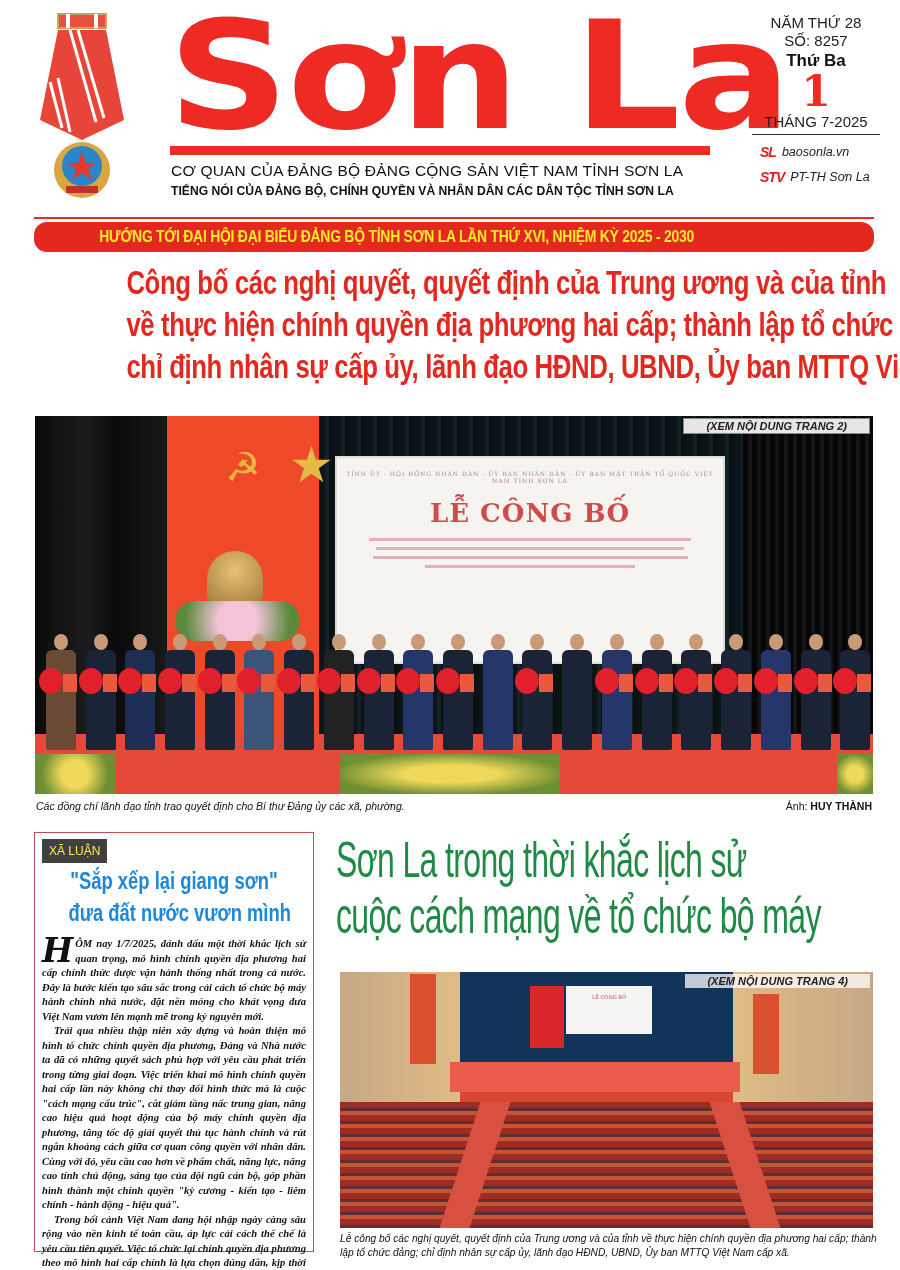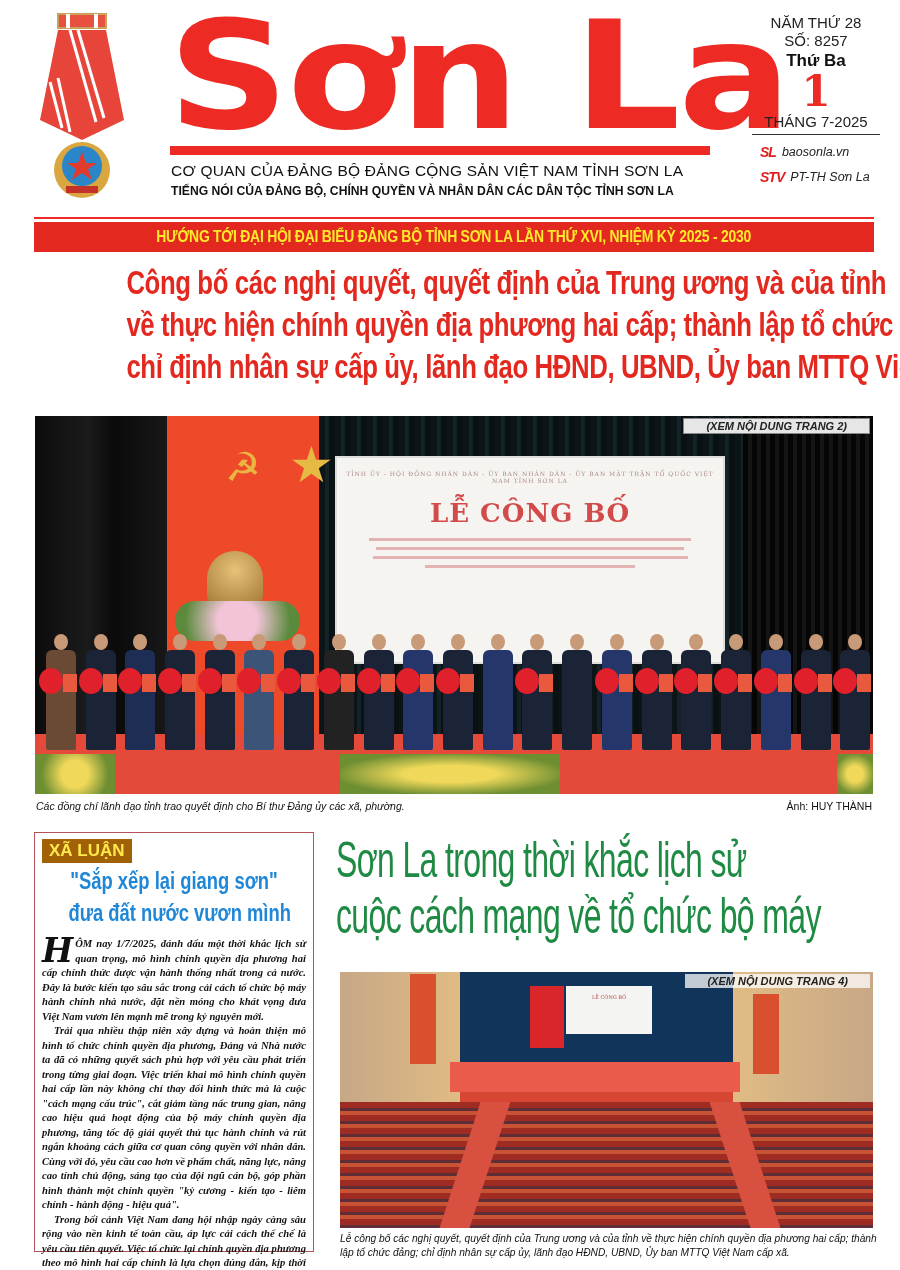--- a/index.html
+++ b/index.html
@@ -25,22 +25,23 @@
   .issue-month { font-size: 15px; line-height: 20px; color: #222; border-bottom: 1.5px solid #333; padding-bottom: 2px; }
   .brand-line { display: flex; align-items: center; gap: 6px; margin-top: 9px; padding-left: 8px; }
   .brand-mark { font-weight: bold; font-style: italic; font-size: 14px; color: #e02020; letter-spacing: -1px; }
   .brand-text { font-style: italic; font-size: 12.5px; color: #222; }
 
   .mast-rule { position: absolute; left: 34px; top: 217px; width: 840px; height: 2px; background: #ee2a24; }
 
   
   .banner {
     position: absolute; left: 34px; top: 222px; width: 840px; height: 30px; background: #e3281f;
-    color: #ffea2a; font-weight: bold; font-size: 17px; line-height: 30px; text-align: center; white-space: nowrap;
+    color: #ffea2a; font-weight: bold; font-size: 17px; line-height: 30px; white-space: nowrap;
     letter-spacing: -0.3px;
+    border-radius: 13px;
   }
   .banner span { display: inline-block; transform: scaleX(0.82); }
 
   
   .headline {
     position: absolute; left: 34px; top: 262px; width: 840px; text-align: center;
     color: #e3281f; font-weight: bold; font-size: 33px; line-height: 42px; letter-spacing: -0.5px;
   }
   .headline div { white-space: nowrap; transform: scaleX(0.78); transform-origin: center; }
 
@@ -68,25 +69,25 @@
   .person .head { position: absolute; left: 50%; top: 0; width: 14px; height: 16px; margin-left: -7px; border-radius: 50%; background: #c89a78; }
   .person .body { position: absolute; left: 50%; top: 16px; width: 30px; height: 100px; margin-left: -15px; background: #1b2436; border-radius: 6px 6px 2px 2px; }
   .person .bouquet { position: absolute; left: 50%; top: 34px; width: 24px; height: 26px; margin-left: -22px; background: #e0202a; border-radius: 50%; }
   .person .folder { position: absolute; left: 50%; top: 40px; width: 14px; height: 18px; margin-left: 2px; background: #e8593e; }
 
   .xem-tag { position: absolute; background: #e6e6e6; border: 1px solid #888; font-style: italic; font-weight: bold; font-size: 11px; color: #222; padding: 1px 22px; white-space: nowrap; }
   .xem-tag.t2 { right: 3px; top: 2px; }
 
   .caption1 { position: absolute; left: 36px; top: 800px; font-size: 10.5px; font-style: italic; color: #111; white-space: nowrap; }
   .credit1 { position: absolute; right: 28px; top: 800px; font-size: 10.5px; color: #111; white-space: nowrap; }
-  .credit1 b { font-weight: normal; }
+  .credit1 b { font-weight: bold; }
 
   
   .editorial { position: absolute; left: 34px; top: 832px; width: 280px; height: 420px; border: 1.5px solid #b6525a; padding: 6px 7px; }
-  .ed-tag { display: inline-block; background: #a16207; color: #ffe84a; font-weight: bold; font-size: 17px; padding: 3px 7px; line-height: 18px; }
+  .ed-tag { display: inline-block; background: #404040; color: #ffe84a; font-weight: normal; font-size: 12px; padding: 3px 7px; line-height: 18px; }
   .ed-title { color: #1f87d8; font-weight: bold; font-size: 23px; line-height: 32px; text-align: center; margin-top: 2px; }
   .ed-title div { white-space: nowrap; transform: scaleX(0.8); transform-origin: center; }
   .ed-body { font-family: "Liberation Serif", serif; font-style: italic; font-weight: bold; font-size: 10.6px; line-height: 14.5px; text-align: justify; color: #111; margin-top: 8px; }
   .ed-body p { text-indent: 12px; }
   .ed-body p.first { text-indent: 0; }
   .dropcap { float: left; font-family: "DejaVu Serif", serif; font-size: 33px; line-height: 28px; padding-right: 2px; font-style: italic; }
 
   
   .story2-title { position: absolute; left: 336px; top: 832px; width: 540px; color: #1f8a44; font-weight: normal; font-size: 50px; line-height: 56px; }
   .story2-title div { white-space: nowrap; transform: scaleX(0.64); transform-origin: left top; letter-spacing: -1px; }

